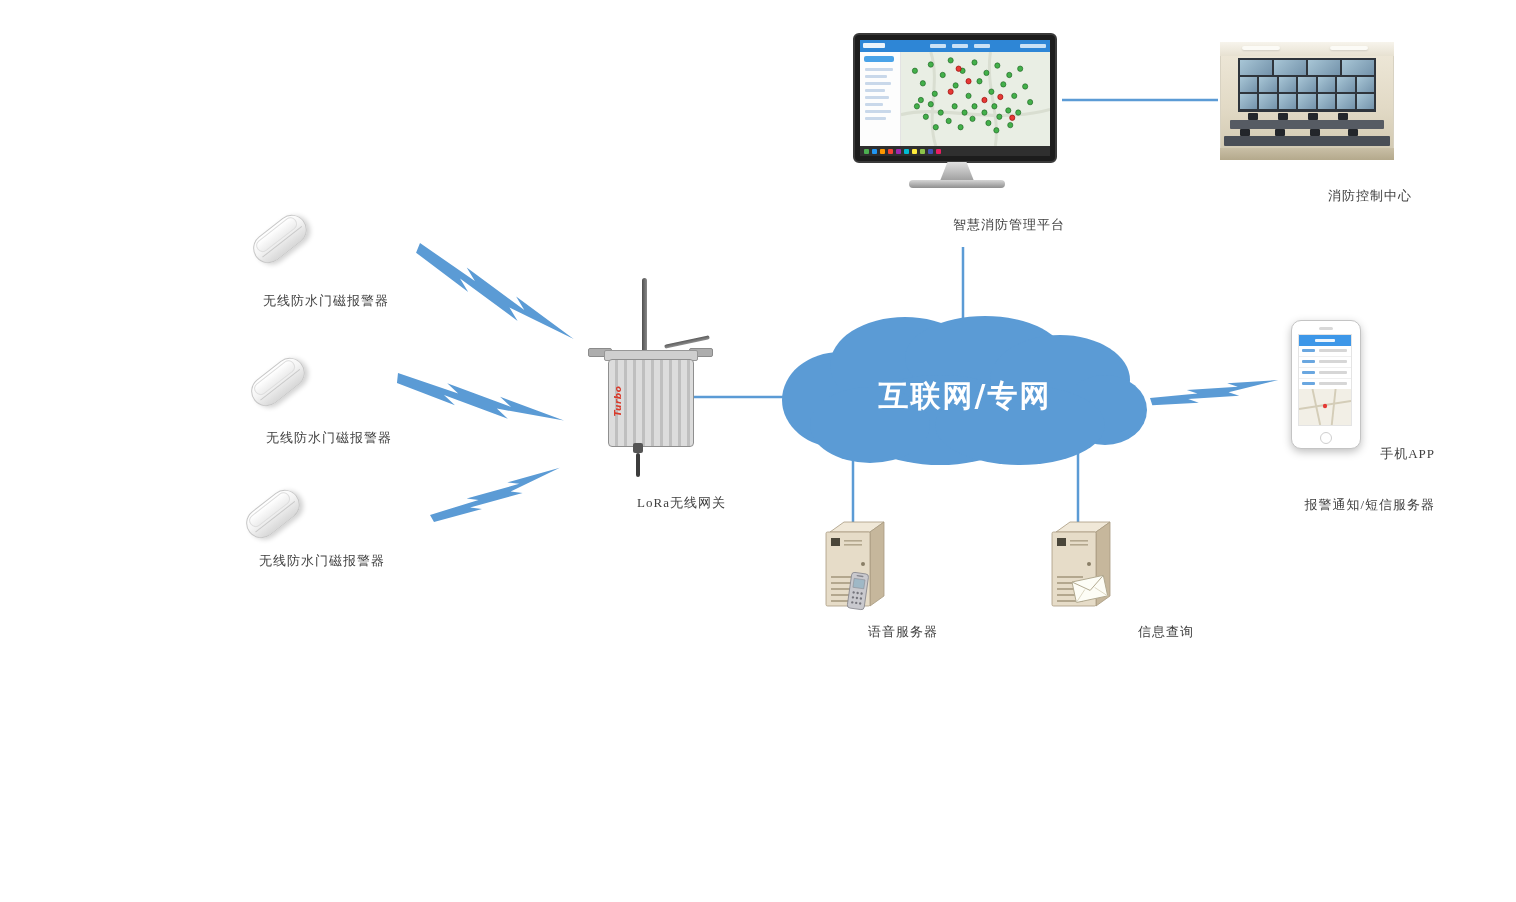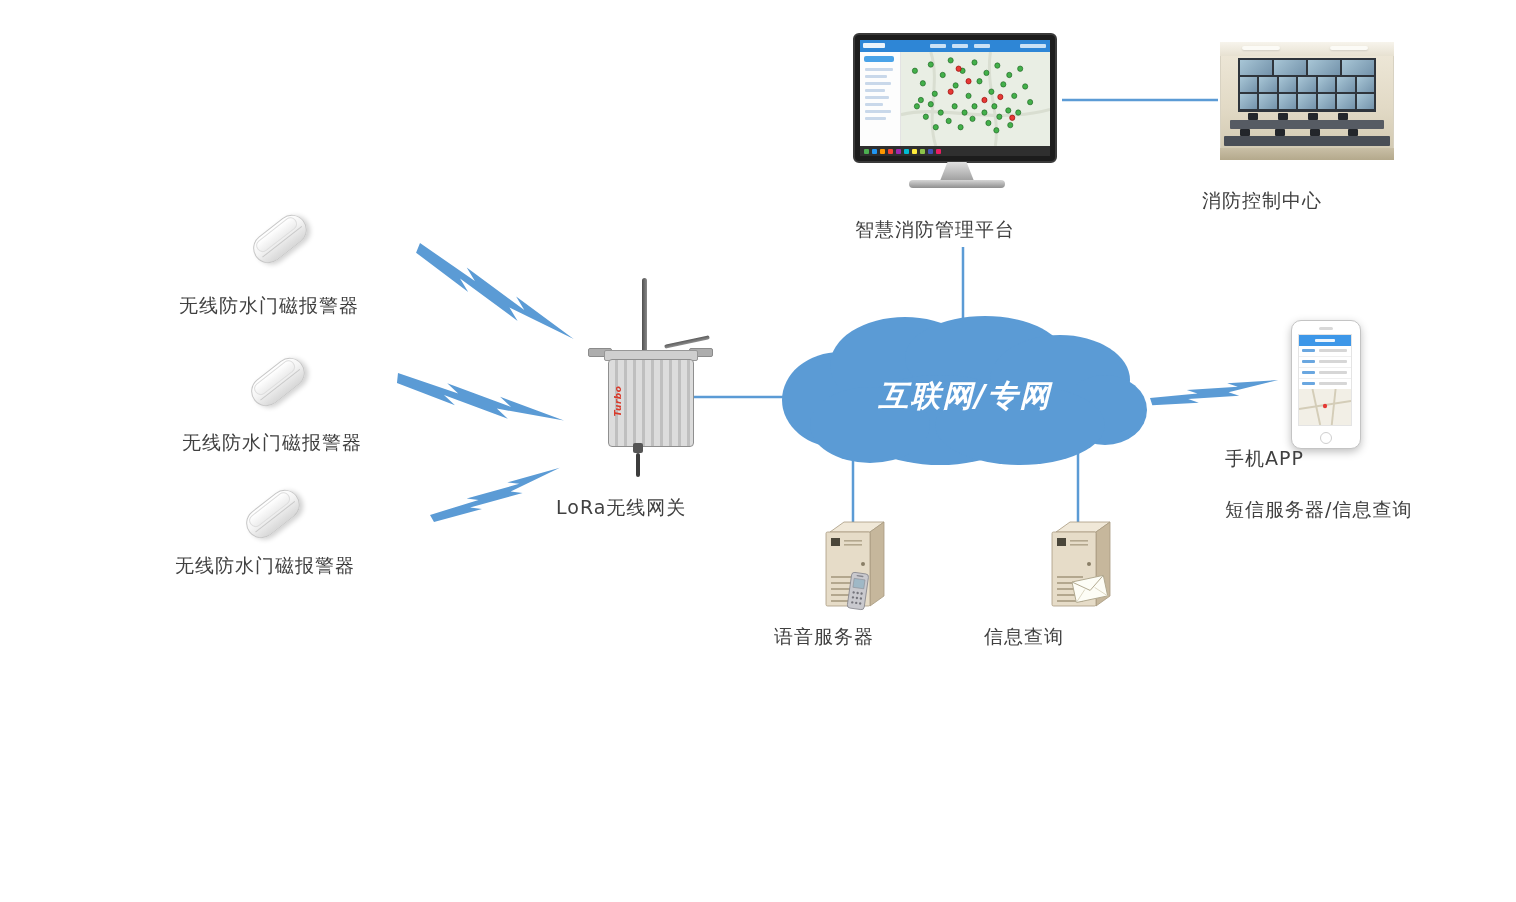--- a/index.html
+++ b/index.html
@@ -2,21 +2,21 @@
 <html><head>
 <meta charset="utf-8">
 <style>
   html,body{margin:0;padding:0;background:#ffffff;}
   body{font-family:"DejaVu Sans","Liberation Sans",sans-serif;}
   .stage{position:relative;width:1516px;height:902px;background:#ffffff;overflow:hidden;}
   .abs{position:absolute;}
   svg{display:block;}
 
   
-  .lbl{position:absolute;width:210px;text-align:left;font-size:19px;color:#404040;letter-spacing:1px;line-height:1.3;}
+  .lbl{position:absolute;width:210px;text-align:right;font-size:13px;color:#404040;letter-spacing:1px;line-height:1.3;font-family:Liberation Serif, serif;}
   .cloud-lbl{position:absolute;width:210px;text-align:center;font-size:30px;font-weight:bold;color:#ffffff;letter-spacing:2px;}
 
   
   .sensor{position:absolute;width:90px;height:80px;}
   .capsule{position:absolute;left:12px;top:24px;width:60px;height:30px;transform:rotate(-38deg);}
   .capsule .bodyp{position:absolute;left:0;top:0;right:0;bottom:0;border-radius:15px;
      background:linear-gradient(180deg,#ffffff 0%,#f4f4f4 45%,#d8d8d8 100%);
      border:1px solid #c6c6c6;box-shadow:2px 3px 5px rgba(0,0,0,0.18);}
   .capsule .topp{position:absolute;left:6px;top:3px;width:46px;height:11px;border-radius:6px;
      background:linear-gradient(180deg,#ffffff,#ececec);border:1px solid #dddddd;}
@@ -118,21 +118,21 @@
       <ellipse cx="905" cy="365" rx="75" ry="48"></ellipse>
       <ellipse cx="985" cy="358" rx="80" ry="42"></ellipse>
       <ellipse cx="1060" cy="380" rx="70" ry="45"></ellipse>
       <ellipse cx="1105" cy="410" rx="42" ry="35"></ellipse>
       <ellipse cx="940" cy="420" rx="90" ry="45"></ellipse>
       <ellipse cx="1020" cy="425" rx="85" ry="40"></ellipse>
       <ellipse cx="870" cy="425" rx="60" ry="38"></ellipse>
     </g>
   </svg>
 
-  <div class="cloud-lbl" style="left:860px;top:376px;font-style:italic;">互联网/专网</div>
+  <div class="cloud-lbl" style="left:860px;top:376px;">互联网/专网</div>
 
   <div class="sensor" style="left:238px;top:200px;">
     <div class="capsule">
       <div class="bodyp"></div>
       <div class="topp"></div>
       <div class="seam"></div>
     </div>
   </div>
   <div class="lbl" style="left:179px;top:293px;">无线防水门磁报警器</div>
 
@@ -159,21 +159,21 @@
     <div class="gw-ant2"></div>
     <div class="gw-ear-l"></div>
     <div class="gw-ear-r"></div>
     <div class="gw-cap"></div>
     <div class="gw-body">
       <span class="gw-brand">Turbo</span>
     </div>
     <div class="gw-plug"></div>
     <div class="gw-cable"></div>
   </div>
-  <div class="lbl" style="left:556px;top:495px;">LoRa无线网关</div>
+  <div class="lbl" style="left:516px;top:495px;">LoRa无线网关</div>
 
   <div class="monitor">
     <div class="mon-screen">
       <div class="mon-header">
         <div class="mon-logo"></div>
         <div class="mon-nav" style="left:70px;width:16px;"></div>
         <div class="mon-nav" style="left:92px;width:16px;"></div>
         <div class="mon-nav" style="left:114px;width:16px;"></div>
         <div class="mon-nav" style="left:160px;width:26px;"></div>
       </div>
@@ -338,21 +338,21 @@
               <path d="M14,0 L22,36"></path>
               <path d="M38,0 L34,36"></path>
           </g>
           <circle cx="27" cy="17" r="2.2" fill="#e53935"></circle>
         </svg>
       </div>
     </div>
     <div class="ph-home"></div>
   </div>
   <div class="lbl" style="left:1225px;top:446px;">手机APP</div>
-  <div class="lbl" style="left:1225px;top:497px;">短信服务器/信息查询</div>
+  <div class="lbl" style="left:1225px;top:497px;">报警通知/短信服务器</div>
 
   <div class="server" style="left:820px;top:518px;">
     <svg width="68" height="96" viewBox="0 0 68 96">
       <polygon points="10,14 24,4 64,4 50,14" fill="#f0e8d8" stroke="#a89a80" stroke-width="0.8"></polygon>
       <polygon points="50,14 64,4 64,78 50,88" fill="#c6b79c" stroke="#a89a80" stroke-width="0.8"></polygon>
       <rect x="6" y="14" width="44" height="74" rx="1.5" fill="#e6dcc8" stroke="#a89a80" stroke-width="0.8"></rect>
       <rect x="11" y="20" width="9" height="8" fill="#4a463a"></rect>
       <rect x="24" y="22" width="18" height="1.6" fill="#b3a78e"></rect>
       <rect x="24" y="26" width="18" height="1.6" fill="#b3a78e"></rect>
       <circle cx="43" cy="46" r="2" fill="#8a7e66"></circle>
@@ -370,21 +370,21 @@
         <circle cx="4.5" cy="25" r="1.2" fill="#75757c"></circle>
           <circle cx="8.5" cy="25" r="1.2" fill="#75757c"></circle>
           <circle cx="12.5" cy="25" r="1.2" fill="#75757c"></circle>
         <circle cx="4.5" cy="30" r="1.2" fill="#75757c"></circle>
           <circle cx="8.5" cy="30" r="1.2" fill="#75757c"></circle>
           <circle cx="12.5" cy="30" r="1.2" fill="#75757c"></circle>
         <rect x="5" y="2.2" width="7" height="1.4" rx="0.7" fill="#85858c"></rect>
       </g>
     </svg>
   </div>
-  <div class="lbl" style="left:774px;top:624px;">语音服务器</div>
+  <div class="lbl" style="left:728px;top:624px;">语音服务器</div>
 
   <div class="server" style="left:1046px;top:518px;">
     <svg width="68" height="96" viewBox="0 0 68 96">
       <polygon points="10,14 24,4 64,4 50,14" fill="#f0e8d8" stroke="#a89a80" stroke-width="0.8"></polygon>
       <polygon points="50,14 64,4 64,78 50,88" fill="#c6b79c" stroke="#a89a80" stroke-width="0.8"></polygon>
       <rect x="6" y="14" width="44" height="74" rx="1.5" fill="#e6dcc8" stroke="#a89a80" stroke-width="0.8"></rect>
       <rect x="11" y="20" width="9" height="8" fill="#4a463a"></rect>
       <rect x="24" y="22" width="18" height="1.6" fill="#b3a78e"></rect>
       <rect x="24" y="26" width="18" height="1.6" fill="#b3a78e"></rect>
       <circle cx="43" cy="46" r="2" fill="#8a7e66"></circle>

